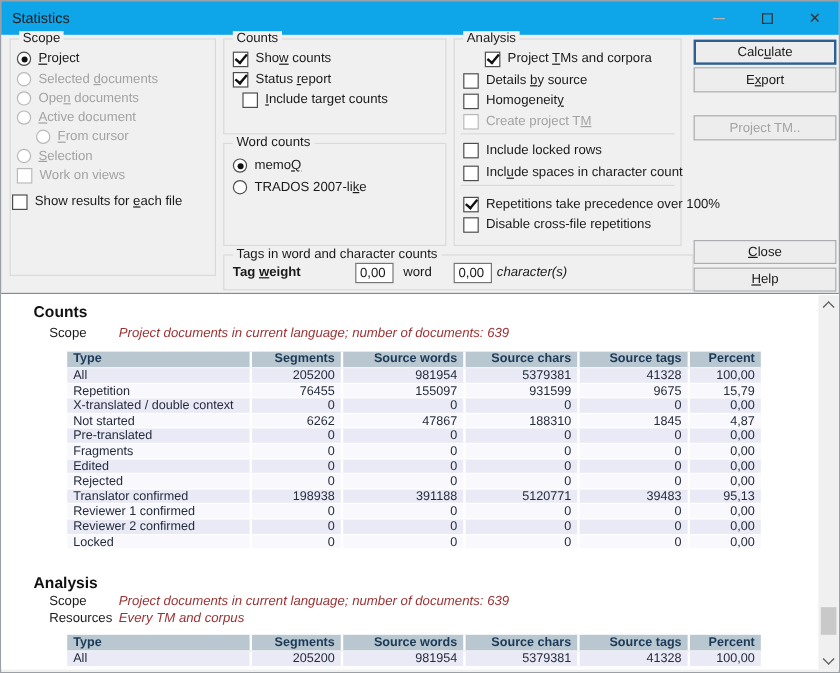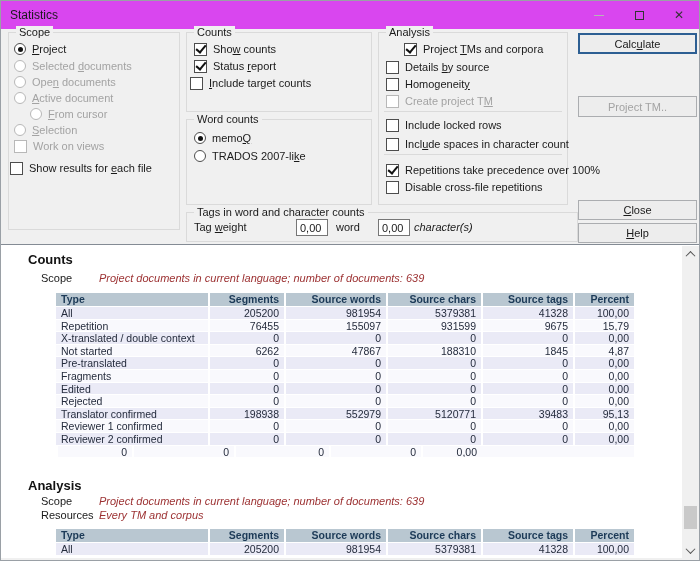--- a/index.html
+++ b/index.html
@@ -3,21 +3,21 @@
 <meta charset="utf-8">
 <style>
   * { margin:0; padding:0; box-sizing:border-box; }
   body { background:#d8d8d8; font-family:"Liberation Sans", sans-serif; }
   .window {
     position:relative; width:700px; height:561px; background:#f0f0f0;
     box-shadow: inset 0 0 0 1px #9aa0a6; overflow:hidden;
     font-size:11px; color:#1a1a1a;
   }
   
-  .titlebar { position:absolute; left:1px; top:1px; right:1px; height:28px; background:#d946ef; }
+  .titlebar { position:absolute; left:1px; top:1px; right:1px; height:28px; background:#0ea5e9; }
   .titlebar .title { position:absolute; left:9px; top:7px; font-size:12px; color:#1a1a1a; }
   .win-btn { position:absolute; top:0; width:40px; height:28px; display:flex; align-items:center; justify-content:center; }
   .win-btn.min { right:80px; }
   .win-btn.max { right:40px; }
   .win-btn.cls { right:0; }
   .glyph-min { width:10px; height:1px; background:#b5b5b5; }
   .glyph-max { width:9px; height:9px; border:1px solid #333; background:transparent; }
   .glyph-cls { font-size:12px; color:#333; line-height:1; }
   
   .group { position:absolute; border:1px solid #dadada; }
@@ -127,21 +127,21 @@
     <span class="group-label">Counts</span>
   </div>
   <div class="opt checkbox checked" style="left:194px; top:42px;">
     <span class="ctl"></span>
       <span class="opt-label">Sho<u>w</u> counts</span>
   </div>
   <div class="opt checkbox checked" style="left:194px; top:59px;">
     <span class="ctl"></span>
       <span class="opt-label">Status <u>r</u>eport</span>
   </div>
-  <div class="opt checkbox" style="left:190px; top:76px;">
+  <div class="opt checkbox" style="left:202px; top:76px;">
     <span class="ctl"></span>
       <span class="opt-label"><u>I</u>nclude target counts</span>
   </div>
 
   <div class="group" style="left:186px; top:119px; width:186px; height:86px;">
     <span class="group-label">Word counts</span>
   </div>
   <div class="opt radio checked" style="left:194px; top:131px;">
     <span class="ctl"></span>
       <span class="opt-label">memo<u>Q</u></span>
@@ -185,27 +185,28 @@
       <span class="opt-label">Repetitions take precedence over 100%</span>
   </div>
   <div class="opt checkbox" style="left:386px; top:180px;">
     <span class="ctl"></span>
       <span class="opt-label">Disable cross-file repetitions</span>
   </div>
 
   <div class="group" style="left:186px; top:212px; width:392px; height:30px;">
     <span class="group-label">Tags in word and character counts</span>
   </div>
-  <span class="inline-label" style="left:194px; top:221px;">Tag <u>w</u>eight</span>
+  <span class="inline-label" style="left:194px; top:221px;font-weight:bold;">Tag <u>w</u>eight</span>
   <input class="tag-input" style="left: 296px; top: 219px;" value="0,00">
   <span class="inline-label" style="left:336px; top:221px;">word</span>
   <input class="tag-input" style="left: 378px; top: 219px;" value="0,00">
   <span class="inline-label" style="left:414px; top:221px;font-style:italic;">character(s)</span>
 
   <div class="btn primary" style="top:33px;">Calc<u>u</u>late</div>
+  <div class="btn" style="top:56px;">E<u>x</u>port</div>
   <div class="btn disabled" style="top:96px;">Project TM..</div>
   <div class="btn" style="top:200px; height:20px;"><u>C</u>lose</div>
   <div class="btn" style="top:223px; height:20px;"><u>H</u>elp</div>
 
   <div class="results">
 
     <div class="section-heading" style="top:7px;">Counts</div>
     <span class="meta-label" style="top:27px;">Scope</span>
     <span class="meta-value" style="top:27px;">Project documents in current language; number of documents: 639</span>
 
@@ -288,21 +289,21 @@
             <div class="t-cell c1">0</div>
             <div class="t-cell c2">0</div>
             <div class="t-cell c3">0</div>
             <div class="t-cell c4">0</div>
             <div class="t-cell c5">0,00</div>
           </div>
 
           <div class="t-row">
             <div class="t-cell c0">Translator confirmed</div>
             <div class="t-cell c1">198938</div>
-            <div class="t-cell c2">552979</div>
+            <div class="t-cell c2">391188</div>
             <div class="t-cell c3">5120771</div>
             <div class="t-cell c4">39483</div>
             <div class="t-cell c5">95,13</div>
           </div>
 
           <div class="t-row">
             <div class="t-cell c0">Reviewer 1 confirmed</div>
             <div class="t-cell c1">0</div>
             <div class="t-cell c2">0</div>
             <div class="t-cell c3">0</div>
@@ -313,20 +314,21 @@
           <div class="t-row">
             <div class="t-cell c0">Reviewer 2 confirmed</div>
             <div class="t-cell c1">0</div>
             <div class="t-cell c2">0</div>
             <div class="t-cell c3">0</div>
             <div class="t-cell c4">0</div>
             <div class="t-cell c5">0,00</div>
           </div>
 
           <div class="t-row">
+            <div class="t-cell c0">Locked</div>
             <div class="t-cell c1">0</div>
             <div class="t-cell c2">0</div>
             <div class="t-cell c3">0</div>
             <div class="t-cell c4">0</div>
             <div class="t-cell c5">0,00</div>
           </div>
         </div>
     </div>
 
     <div class="section-heading" style="top:233px;">Analysis</div>

